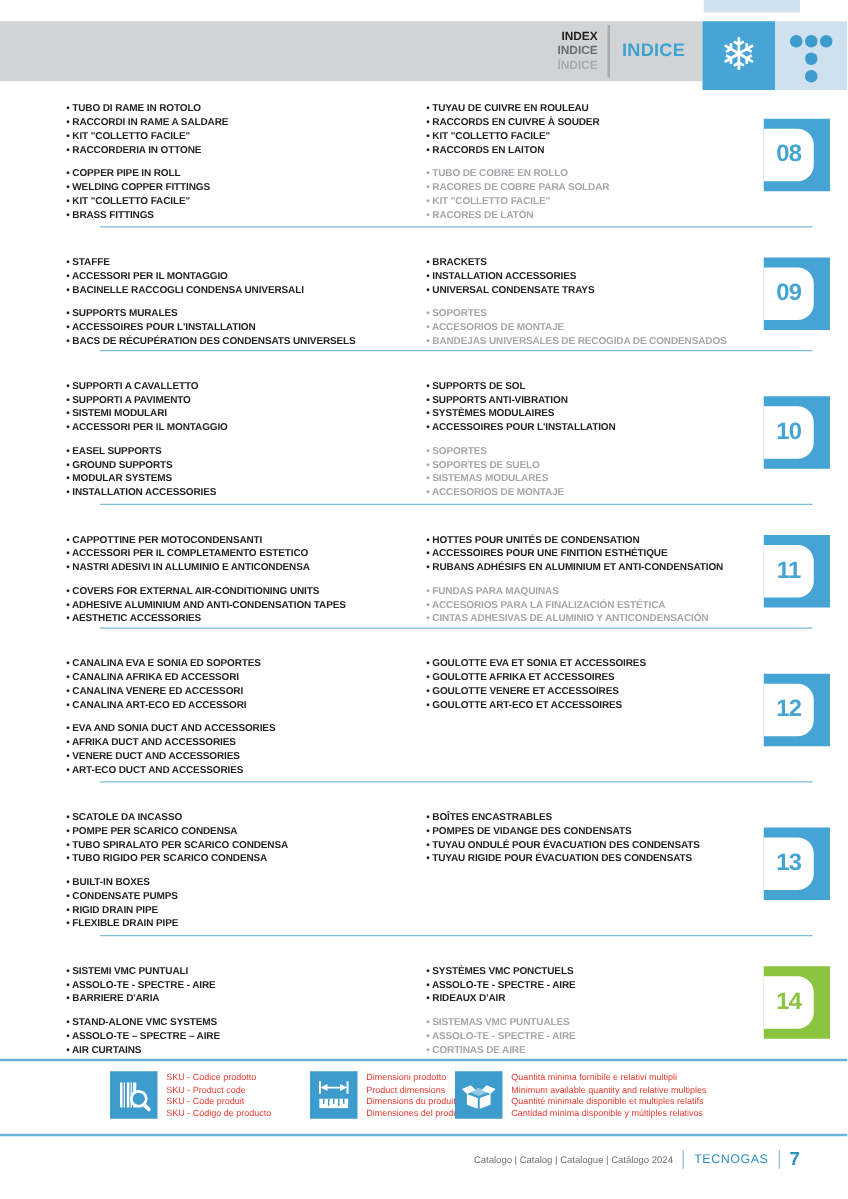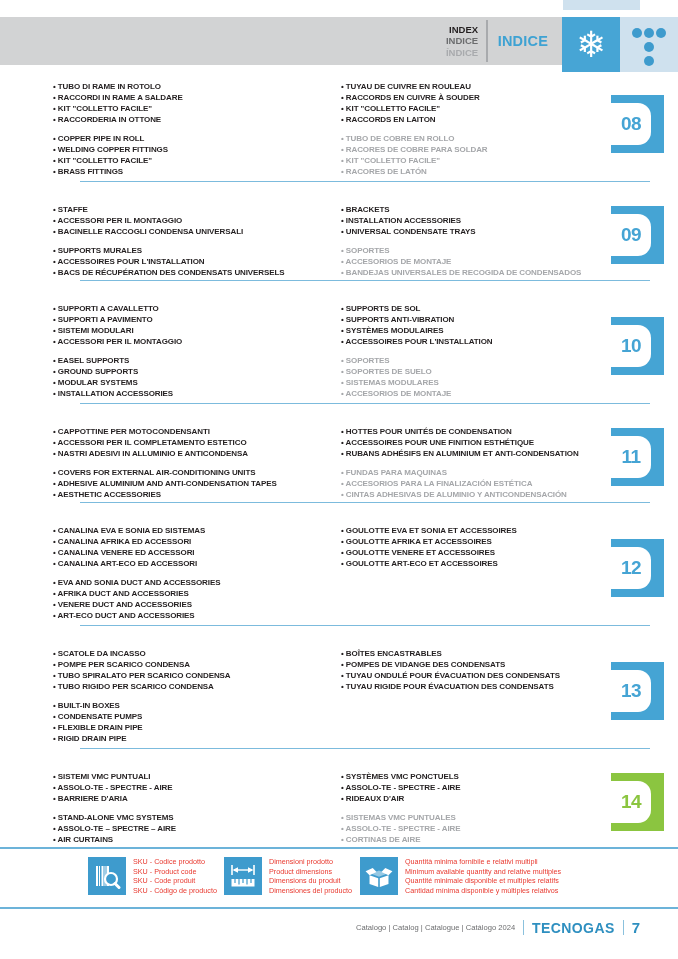--- a/index.html
+++ b/index.html
@@ -30,29 +30,29 @@
   .col li::before{content:"• ";}
   .col ul.gray li{color:#a5a7aa;}
   .sep{border-top:1.5px solid #7cbbdd;margin:0 28px 8px 43px;}
   .badge{position:absolute;right:14px;top:50%;transform:translateY(-50%);width:53px;height:58px;background:var(--c);}
   .badge-inner{position:absolute;left:0;top:8px;bottom:8px;right:13px;background:#fff;border-radius:0 13px 13px 0;display:flex;align-items:center;justify-content:center;}
   .badge-num{font-size:19px;font-weight:700;color:var(--c);letter-spacing:-.5px;}
   
   .rule{height:2px;background:#6cb3d9;}
   .legend{display:flex;padding-left:88px;margin-top:8px;height:44px;align-items:flex-start;}
   .legend-item{display:flex;}
-  .legend-item.w1{width:136px}.legend-item.w2{width:136px}
+  .legend-item.w1{width:160px}.legend-item.w2{width:116px}
   .licon{width:38px;height:38px;background:#3e9bcd;flex:none;display:flex;align-items:center;justify-content:center;}
   .ltext{margin-left:7px;font-size:7.2px;line-height:9.6px;color:#e8392f;display:flex;flex-direction:column;}
   .ltext span{white-space:nowrap;}
   .rule-bottom{margin-top:6px;}
   .footer{display:flex;align-items:center;justify-content:flex-end;padding-right:38px;margin-top:10px;gap:8px;}
   .footer-cat{font-size:7.6px;color:#6d6e70;}
   .vsep{width:1px;height:15px;background:#8bc1dd;}
-  .footer-brand{font-size:14px;font-weight:700;color:#2e8fc0;letter-spacing:.4px;}
+  .footer-brand{font-size:10px;font-weight:400;color:#2e8fc0;letter-spacing:.4px;}
   .footer-page{font-size:15px;font-weight:700;color:#2e8fc0;}
 </style>
 </head>
 <body>
 
 <div class="top-strip"></div>
 
 <div class="header">
   <div class="header-gray">
     <div class="idx-stack">
@@ -208,21 +208,21 @@
       <div class="badge">
         <div class="badge-inner">
           <span class="badge-num">11</span>
         </div>
       </div>
     </section>
     <div class="sep"></div>
     <section class="section lg" style="--c: #45a4d4;">
       <div class="col left">
         <ul>
-          <li>CANALINA EVA E SONIA ED SISTEMAS</li>
+          <li>CANALINA EVA E SONIA ED SOPORTES</li>
           <li>CANALINA AFRIKA ED ACCESSORI</li>
           <li>CANALINA VENERE ED ACCESSORI</li>
           <li>CANALINA ART-ECO ED ACCESSORI</li>
         </ul>
         <ul>
           <li>EVA AND SONIA DUCT AND ACCESSORIES</li>
           <li>AFRIKA DUCT AND ACCESSORIES</li>
           <li>VENERE DUCT AND ACCESSORIES</li>
           <li>ART-ECO DUCT AND ACCESSORIES</li>
         </ul>
@@ -246,22 +246,22 @@
       <div class="col left">
         <ul>
           <li>SCATOLE DA INCASSO</li>
           <li>POMPE PER SCARICO CONDENSA</li>
           <li>TUBO SPIRALATO PER SCARICO CONDENSA</li>
           <li>TUBO RIGIDO PER SCARICO CONDENSA</li>
         </ul>
         <ul>
           <li>BUILT-IN BOXES</li>
           <li>CONDENSATE PUMPS</li>
+          <li>RIGID DRAIN PIPE</li>
           <li>FLEXIBLE DRAIN PIPE</li>
-          <li>RIGID DRAIN PIPE</li>
         </ul>
       </div>
       <div class="col right">
         <ul>
           <li>BOÎTES ENCASTRABLES</li>
           <li>POMPES DE VIDANGE DES CONDENSATS</li>
           <li>TUYAU ONDULÉ POUR ÉVACUATION DES CONDENSATS</li>
           <li>TUYAU RIGIDE POUR ÉVACUATION DES CONDENSATS</li>
         </ul>
       </div>

